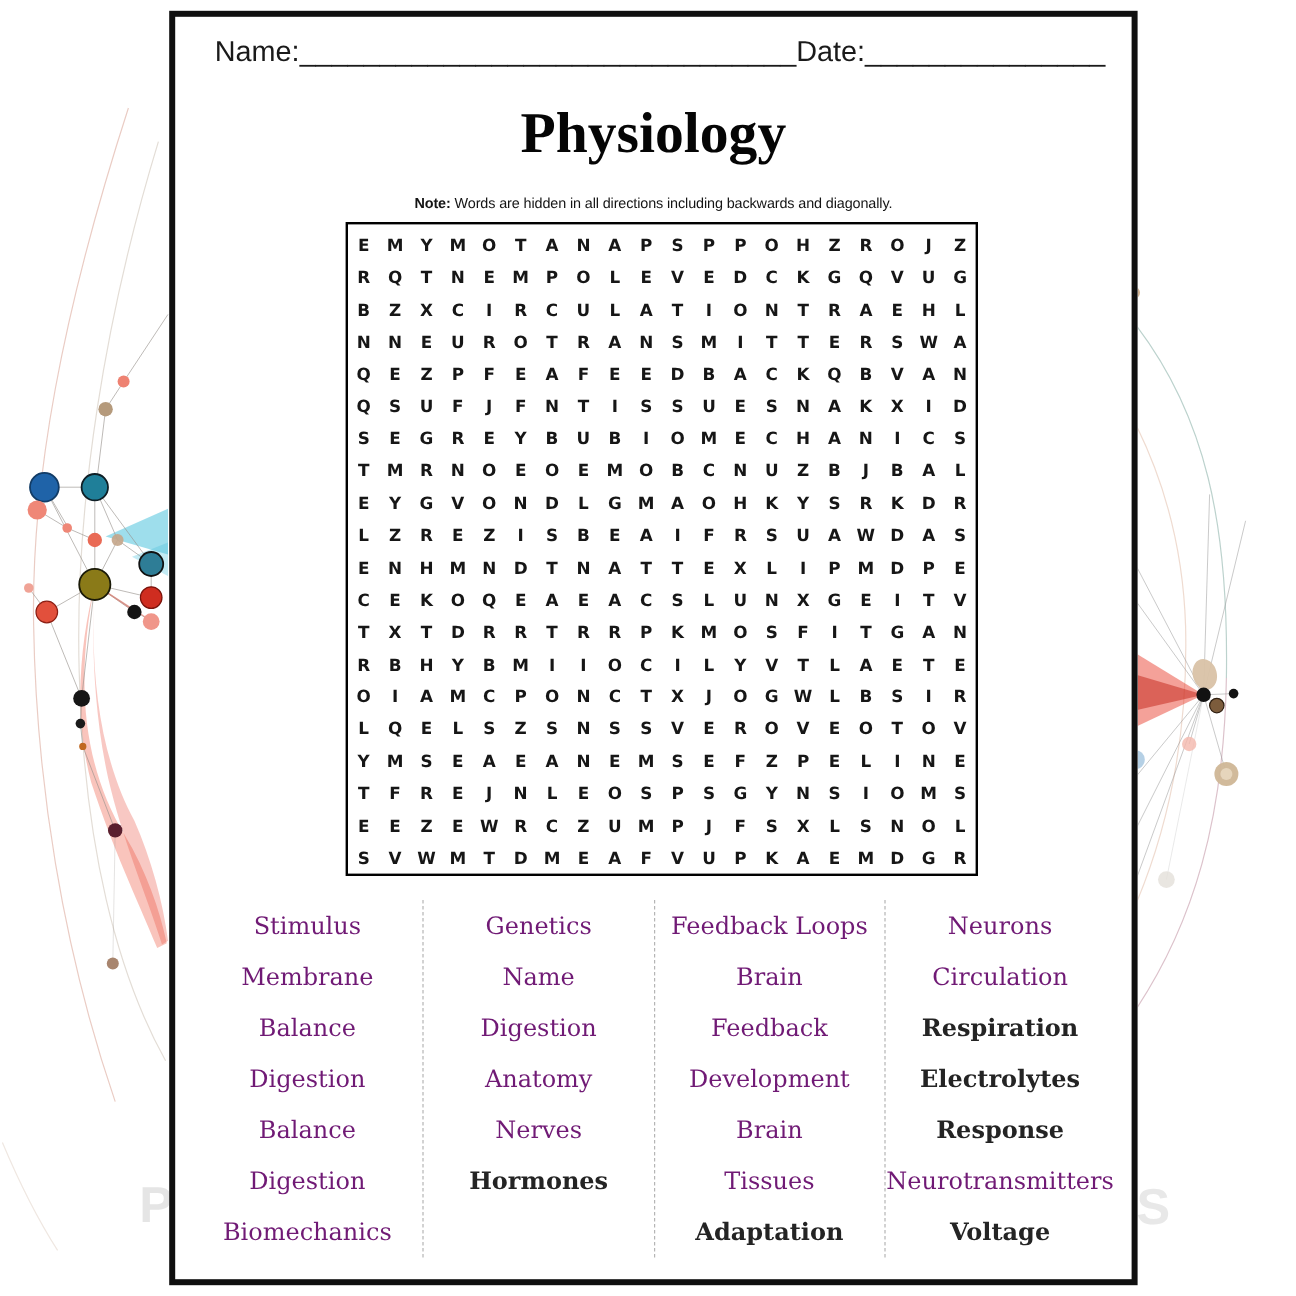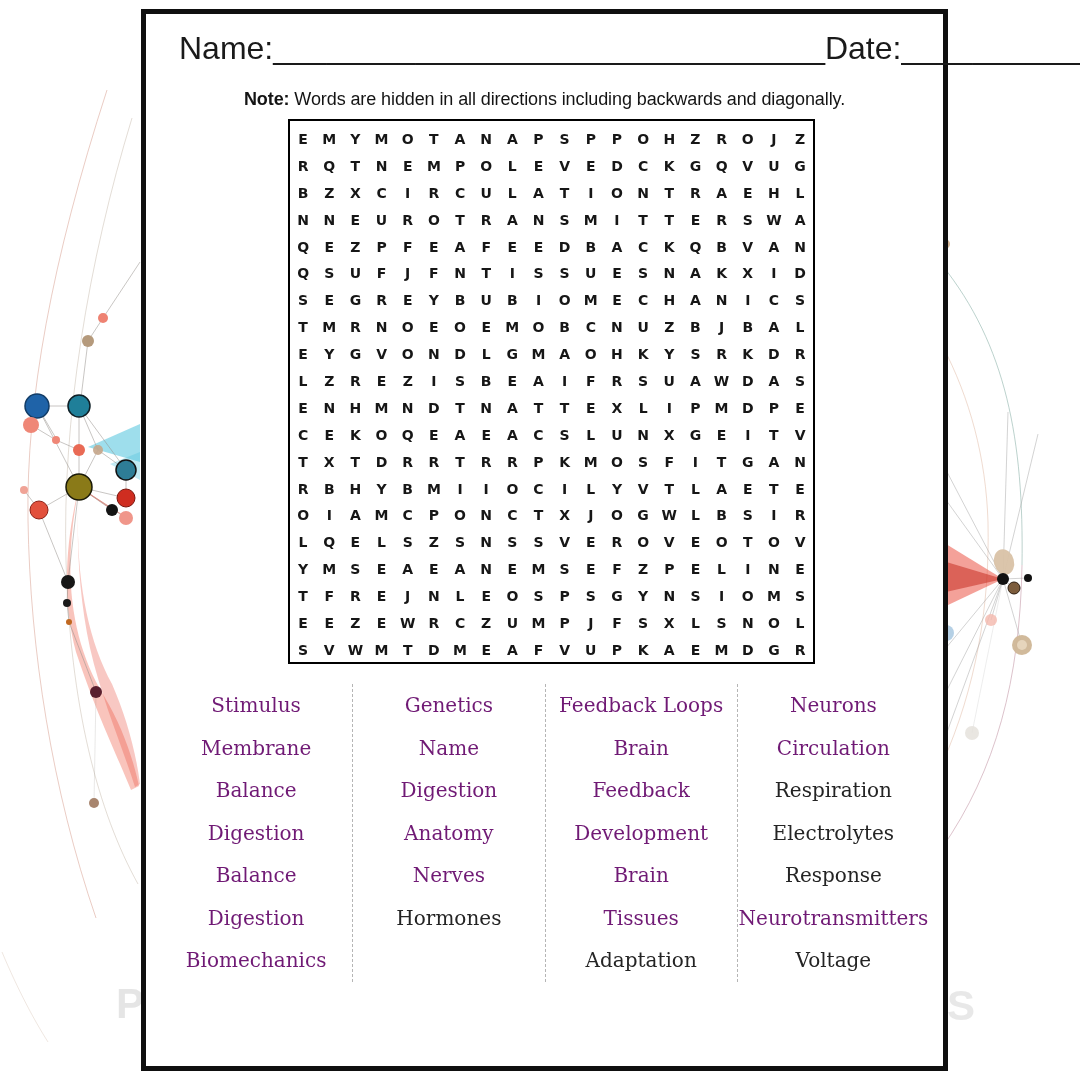--- a/index.html
+++ b/index.html
@@ -15,31 +15,31 @@
     font-weight:700;font-size:42px;color:rgba(190,190,190,0.40);
   }
   .wm-p{left:116px;top:980px;}
   .wm-s{left:947px;top:982px;color:rgba(205,205,205,0.45);}
   .page{
     position:absolute;left:141px;top:9px;width:807px;height:1062px;
     box-sizing:border-box;border:5px solid #0f0f0f;background:#ffffff;z-index:2;
   }
   .header-row{
     display:flex;justify-content:space-between;align-items:baseline;
-    margin:16px 33px 0 33px;font-size:32px;color:#1a1a1a;
+    margin:16px 33px 0 33px;font-size:24px;color:#1a1a1a;
     font-family:"Liberation Sans",sans-serif;white-space:nowrap;
   }
   .blank-line{letter-spacing:0px;color:#1a1a1a;}
   .page-title{
     margin:26px 0 0 0;text-align:center;
     font-family:"Liberation Serif","DejaVu Serif",serif;
     font-weight:700;font-size:48px;line-height:56px;color:#050505;
   }
   .note-line{
-    margin:22px 0 0 0;text-align:center;font-size:18px;letter-spacing:-0.1px;
+    margin:22px 0 0 0;text-align:center;font-size:12px;letter-spacing:-0.1px;
     color:#141414;font-family:"Liberation Sans",sans-serif;
   }
   .note-label{font-weight:700;}
   .word-grid{
     margin:9px 0 0 142px;width:527px;height:545px;box-sizing:border-box;
     border:2px solid #000;padding-top:5px;background:#fff;
   }
   .g-row{display:flex;height:26.9px;}
   .g-cell{
     width:26.35px;text-align:center;line-height:26.9px;
@@ -47,21 +47,21 @@
   }
   .word-list{
     margin:20px 14px 0 14px;display:grid;grid-template-columns:repeat(4,1fr);
   }
   .w-col{text-align:center;}
   .w-col.sep{border-left:1px dashed #b5b5b5;}
   .w-item{
     line-height:42.5px;font-family:"DejaVu Serif","Liberation Serif",serif;
     font-size:20px;color:#701a75;white-space:nowrap;
   }
-  .w-item.bold{font-weight:400;color:#242424;}
+  .w-item.bold{font-weight:700;color:#242424;}
 </style>
 </head>
 <body>
 
 <svg class="deco deco-left" width="141" height="1080" viewBox="0 0 141 1080" aria-hidden="true">
   <g fill="none">
     <path d="M 107,90 C 52,260 26,400 28,520 C 30,650 52,790 96,918" stroke="#d8a294" stroke-width="1" opacity="0.55"></path>
     <path d="M 132,118 C 88,262 62,420 66,560 C 70,706 98,812 138,884" stroke="#c2b4a4" stroke-width="1" opacity="0.45"></path>
     <path d="M 2,952 C 18,990 34,1020 48,1042" stroke="#d8c4b4" stroke-width="1" opacity="0.4"></path>
   </g>
@@ -169,20 +169,21 @@
 <div class="watermark wm-p">P</div>
 <div class="watermark wm-s">S</div>
 
 <div class="page">
 
   <div class="header-row">
     <span><span>Name:</span><span class="blank-line">_______________________________</span></span>
     <span><span>Date:</span><span class="blank-line">_______________</span></span>
   </div>
 
+  <h1 class="page-title">Physiology</h1>
 
   <p class="note-line"><span class="note-label">Note:</span><span> Words are hidden in all directions including backwards and diagonally.</span></p>
 
   <div class="word-grid">
       <div class="g-row">
         <span class="g-cell">E</span>
         <span class="g-cell">M</span>
         <span class="g-cell">Y</span>
         <span class="g-cell">M</span>
         <span class="g-cell">O</span>

